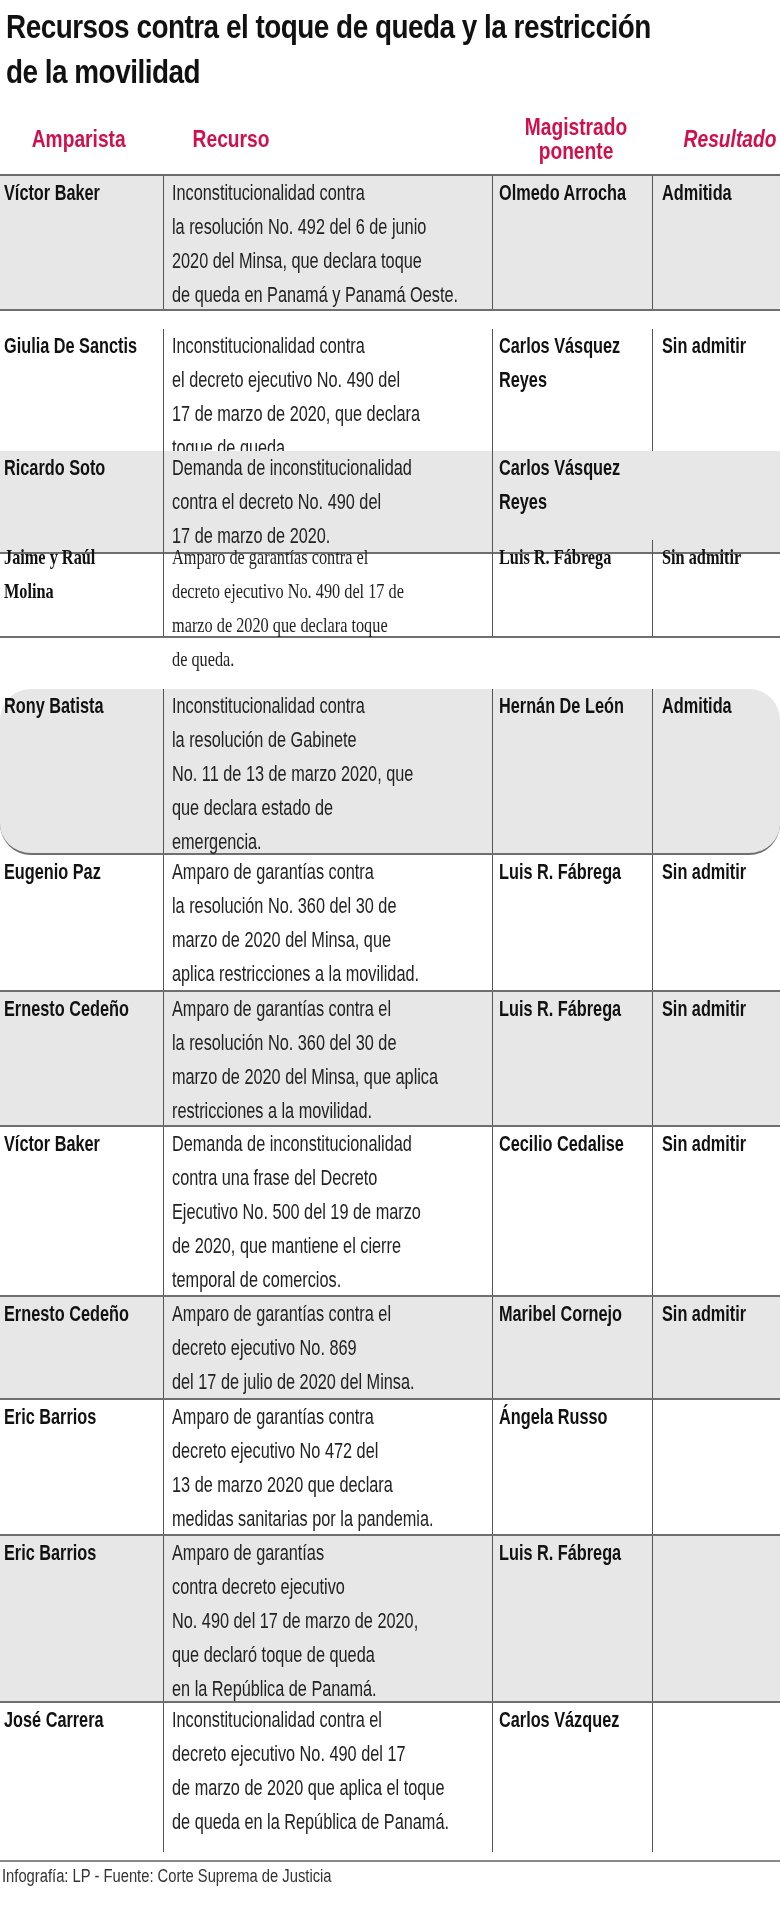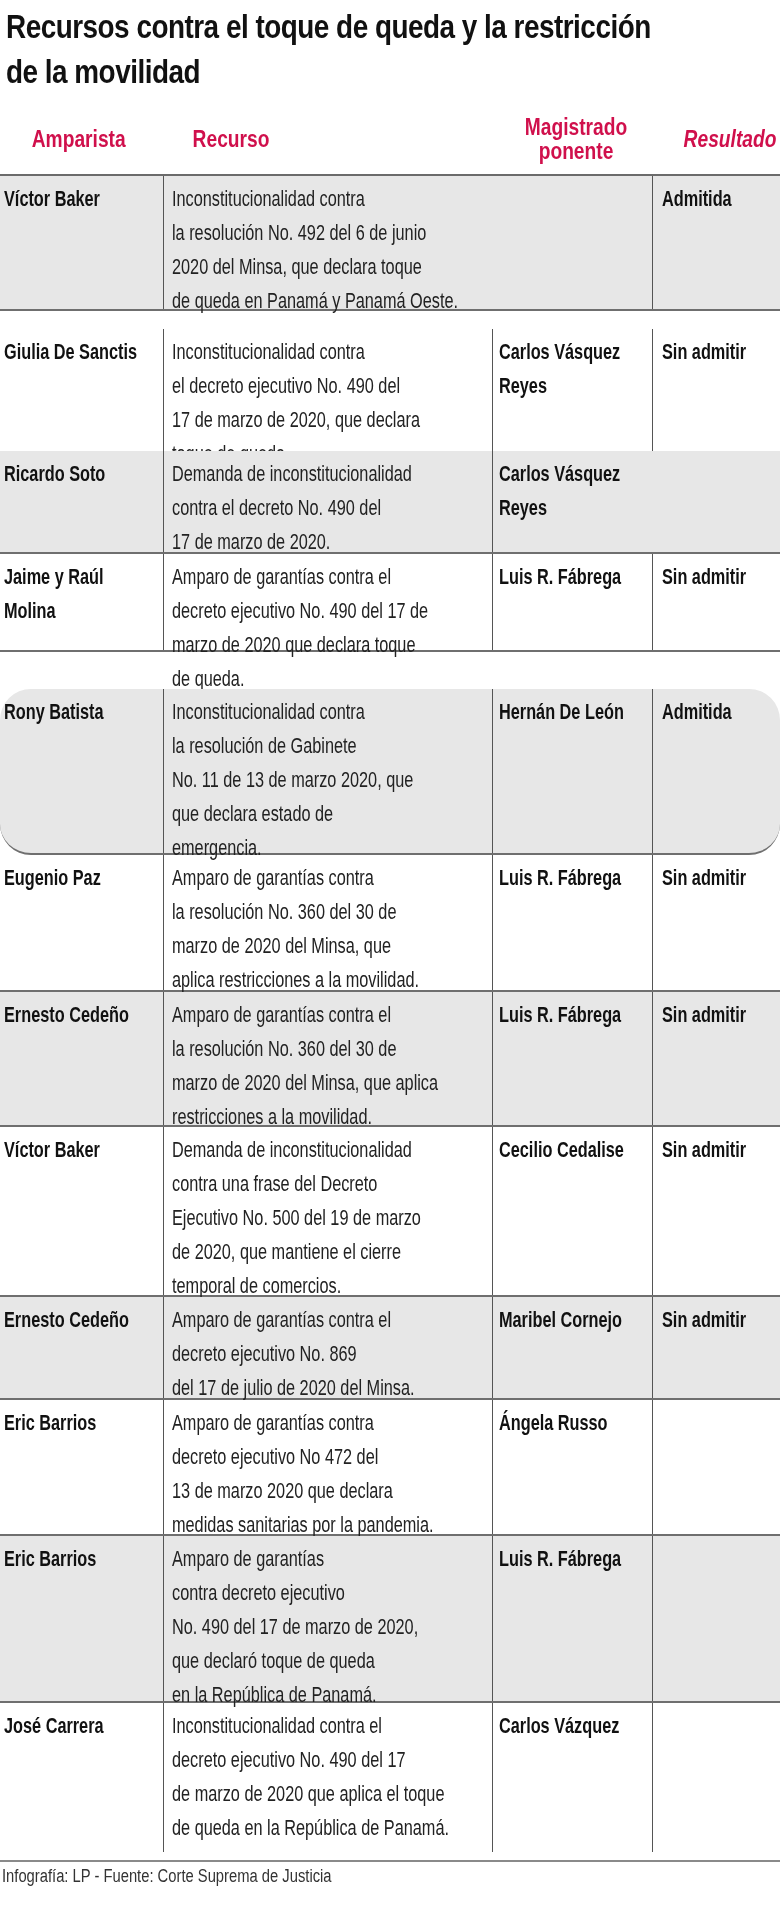--- a/index.html
+++ b/index.html
@@ -9,21 +9,21 @@
     .title span { display: block; white-space: nowrap; }
 
     .col-head { position: absolute; top: 104px; height: 70px; display: flex; align-items: center; text-align: center; color: #d0104c; font-weight: bold; font-size: 24px; line-height: 24px; margin-left: 20px; }
     .col-head span { display: inline-block; transform: scaleX(0.8); white-space: nowrap; }
     .rule-top { position: absolute; left: 0; top: 174px; width: 780px; height: 2px; background: #6b6b6b; }
 
     .row { position: absolute; left: 0; width: 780px; border-bottom: 2px solid #6f6f6f; box-sizing: border-box; }
     .row.shade { background: #e7e7e7; }
     .row.last { border-bottom: none; }
 
-    .cell { position: absolute; top: 0; bottom: 0; box-sizing: border-box; padding-top: 6px; }
+    .cell { position: absolute; top: 0; bottom: 0; box-sizing: border-box; }
     .c1 { left: 0; width: 163px; padding-left: 4px; }
     .c2 { left: 163px; width: 329px; padding-left: 8px; border-left: 1.5px solid #555; }
     .c3 { left: 492px; width: 160px; padding-left: 6px; border-left: 1.5px solid #555; }
     .c4 { left: 652px; width: 128px; padding-left: 9px; border-left: 1.5px solid #555; }
 
     .txt { display: block; font-size: 22px; line-height: 34px; transform: scaleX(0.74); transform-origin: left top; width: 140%; white-space: pre-line; }
     .bold { font-weight: bold; color: #111; }
     .reg { color: #222; }
 
     .foot-rule { position: absolute; left: 0; top: 1860px; width: 780px; height: 2px; background: #8a8a8a; }
@@ -57,20 +57,23 @@
     <div class="row shade" style="top: 176px; height: 135px;">
       <div class="cell c1">
         <span class="txt bold">Víctor Baker</span>
       </div>
       <div class="cell c2">
         <span class="txt reg">Inconstitucionalidad  contra
 la resolución No. 492 del 6 de junio
 2020 del Minsa, que declara  toque
 de queda en Panamá y Panamá Oeste.</span>
       </div>
+      <div class="cell c3">
+        <span class="txt bold">Olmedo Arrocha</span>
+      </div>
       <div class="cell c4">
         <span class="txt bold">Admitida</span>
       </div>
     </div>
     <div class="row" style="top: 329px; height: 140px;">
       <div class="cell c1">
         <span class="txt bold">Giulia De Sanctis</span>
       </div>
       <div class="cell c2">
         <span class="txt reg">Inconstitucionalidad contra
@@ -93,21 +96,21 @@
       <div class="cell c2">
         <span class="txt reg">Demanda de inconstitucionalidad
 contra el decreto No. 490 del
  17 de marzo de 2020.</span>
       </div>
       <div class="cell c3">
         <span class="txt bold">Carlos Vásquez
 Reyes</span>
       </div>
     </div>
-    <div class="row" style="top: 554px; height: 98px;">
+    <div class="row" style="top: 540px; height: 98px; font-family: Liberation Serif, serif;">
       <div class="cell c1">
         <span class="txt bold">Jaime y Raúl
 Molina</span>
       </div>
       <div class="cell c2">
         <span class="txt reg">Amparo de garantías contra el
 decreto ejecutivo No. 490 del 17 de
 marzo de 2020 que declara toque
 de queda.</span>
       </div>

